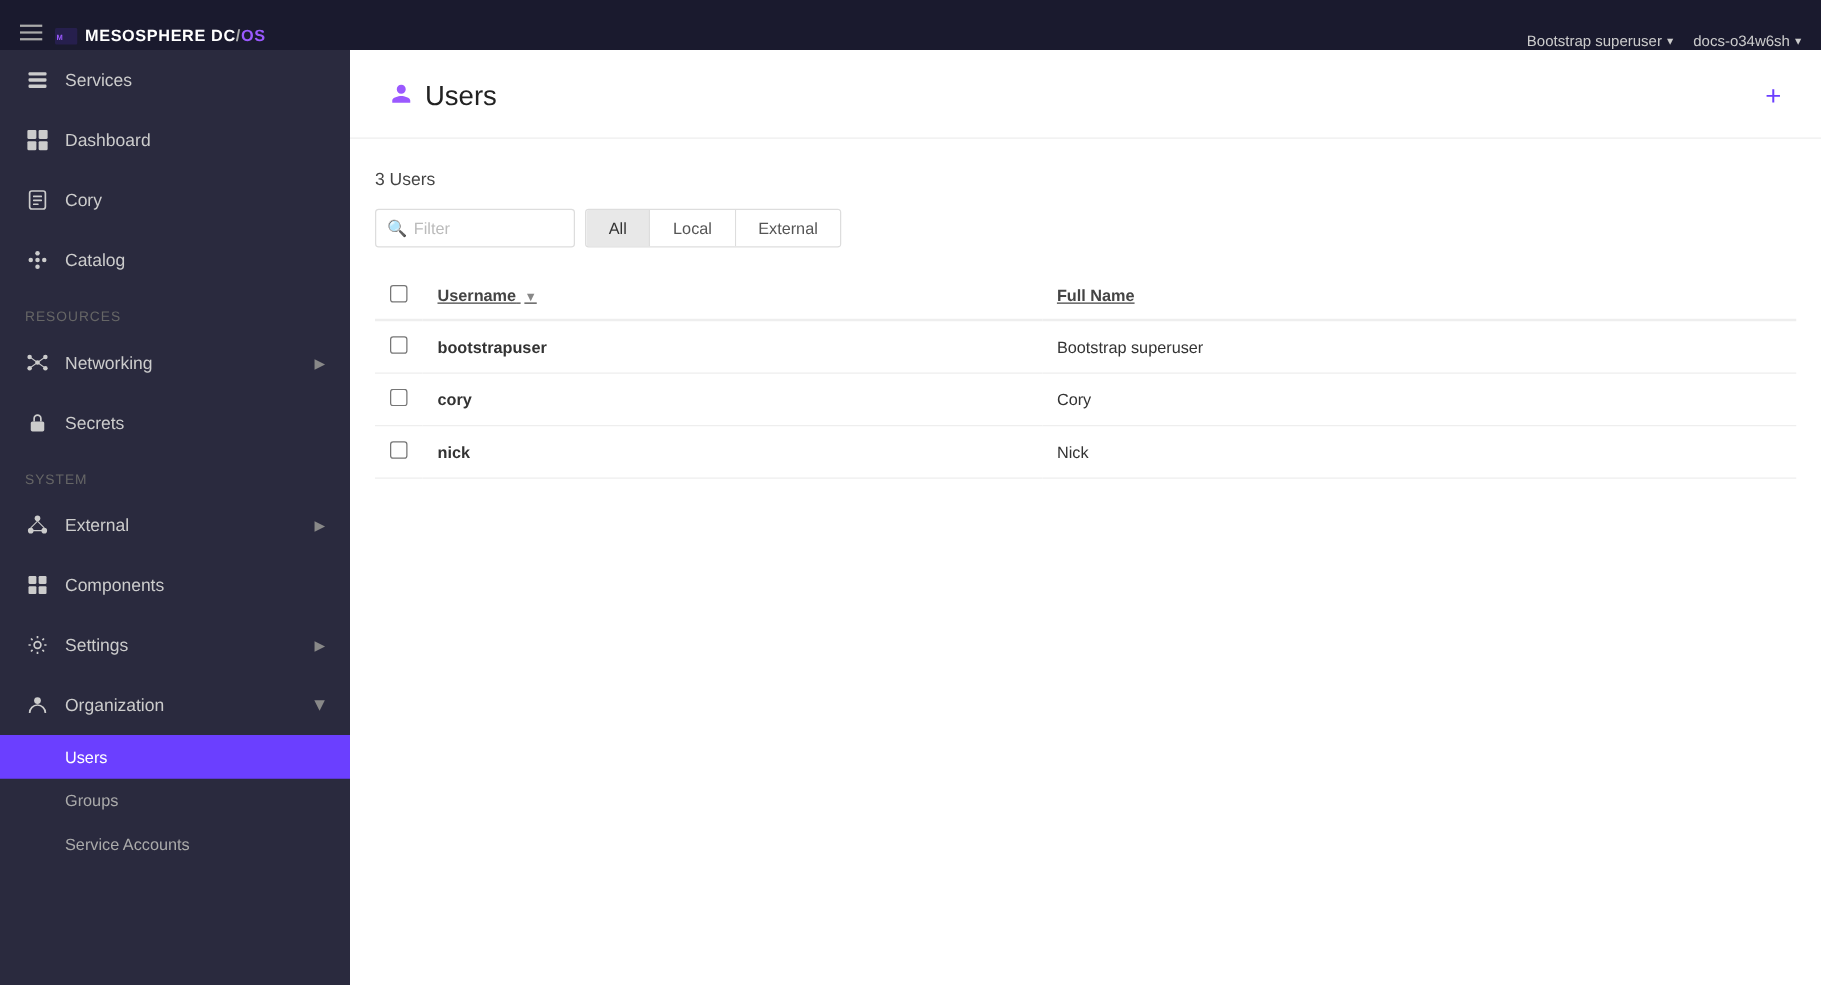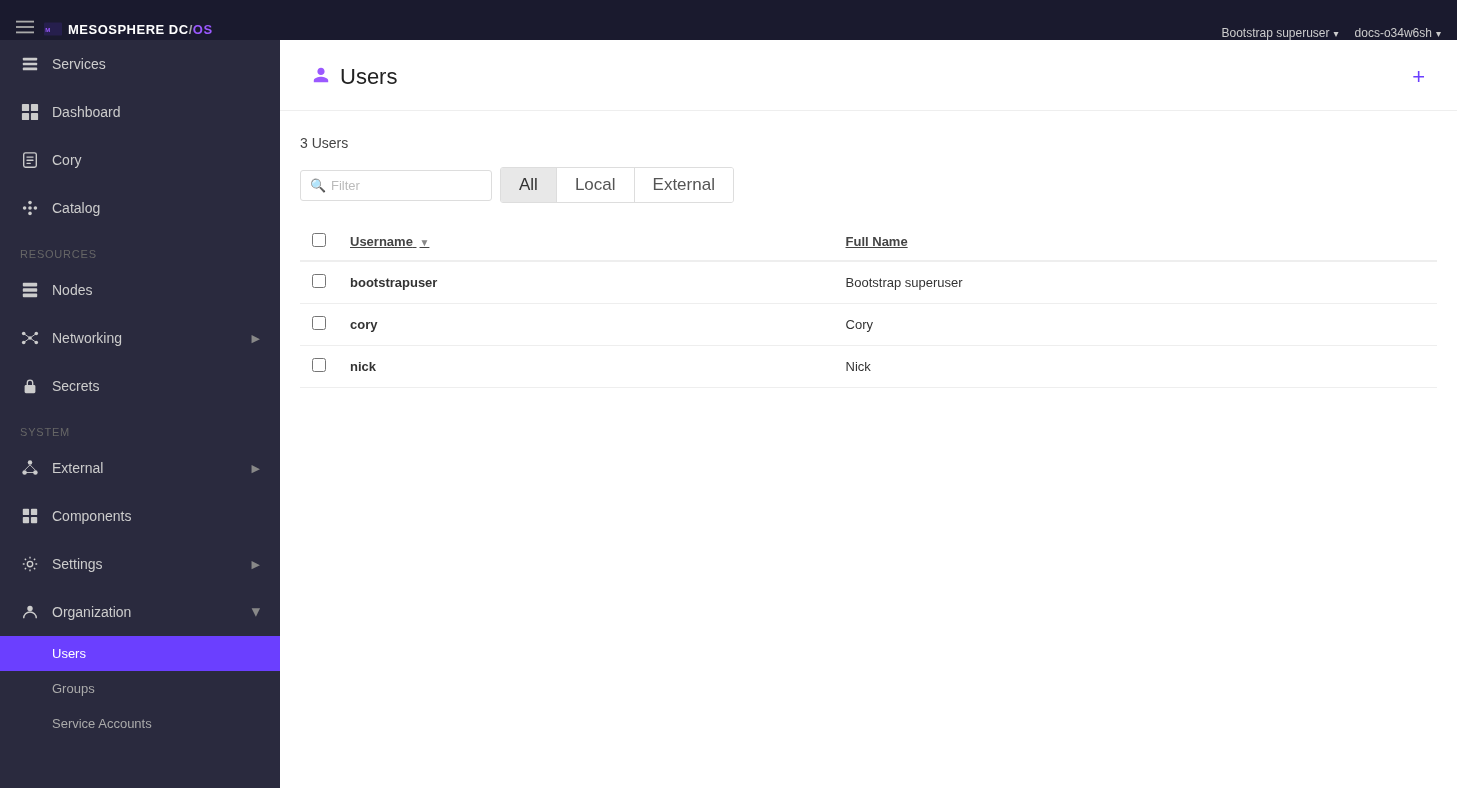--- a/index.html
+++ b/index.html
@@ -110,31 +110,31 @@
       transform: translateY(-50%);
       color: #aaa;
       font-size: 13px;
     }
     .filter-input {
       padding: 7px 12px 7px 30px;
       border: 1px solid #ddd;
       border-radius: 3px;
       font-size: 13px;
       color: #555;
-      width: 192px;
+      width: 160px;
       outline: none;
     }
     .filter-input::placeholder { color: #bbb; }
     .tab-group { display: flex; border: 1px solid #ddd; border-radius: 3px; overflow: hidden; }
     .tab-btn {
       padding: 7px 18px;
       background: #fff;
       border: none;
       border-right: 1px solid #ddd;
-      font-size: 17px;
+      font-size: 13px;
       color: #555;
       cursor: pointer;
     }
     .tab-btn:last-child { border-right: none; }
     .tab-btn.active { background: #e8e8e8; color: #333; font-weight: 500; }
 
     
     .users-table { width: 100%; border-collapse: collapse; }
     .users-table th {
       text-align: left;
@@ -243,30 +243,20 @@
             <circle cx="16" cy="10" r="2"></circle>
             <circle cx="10" cy="4" r="2"></circle>
             <circle cx="10" cy="16" r="2"></circle>
           </svg>
       </span>
       <span>Catalog</span>
     </div>
 
     <div class="sidebar-section-label">Resources</div>
 
-    <div class="sidebar-nav-item">
-      <span class="nav-icon">
-        <svg viewBox="0 0 20 20">
-            <rect x="2" y="2" width="16" height="4" rx="1"></rect>
-            <rect x="2" y="8" width="16" height="4" rx="1"></rect>
-            <rect x="2" y="14" width="16" height="4" rx="1"></rect>
-          </svg>
-      </span>
-      <span>Nodes</span>
-    </div>
 
     <div class="sidebar-nav-item">
       <span class="nav-icon">
         <svg viewBox="0 0 20 20">
             <circle cx="10" cy="10" r="2"></circle>
             <circle cx="3" cy="5" r="2"></circle>
             <circle cx="17" cy="5" r="2"></circle>
             <circle cx="3" cy="15" r="2"></circle>
             <circle cx="17" cy="15" r="2"></circle>
             <line x1="10" y1="10" x2="3" y2="5" stroke="currentColor" stroke-width="1"></line>

